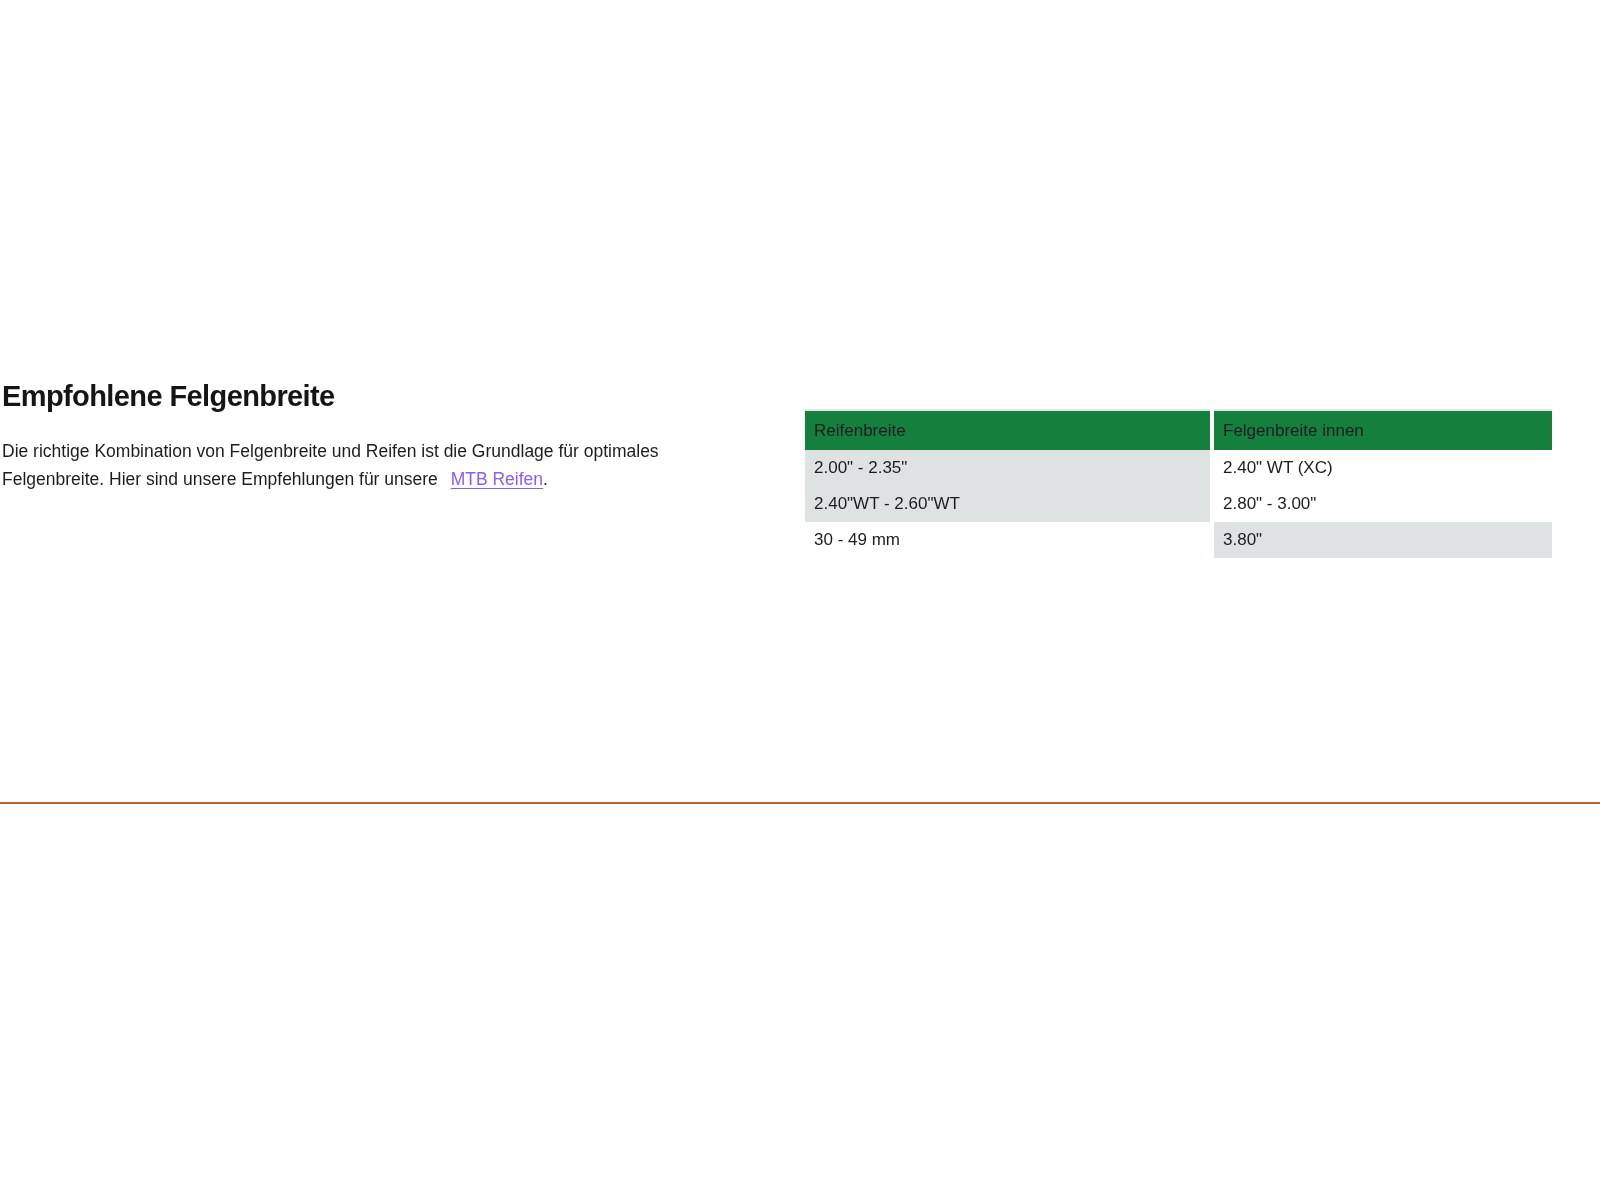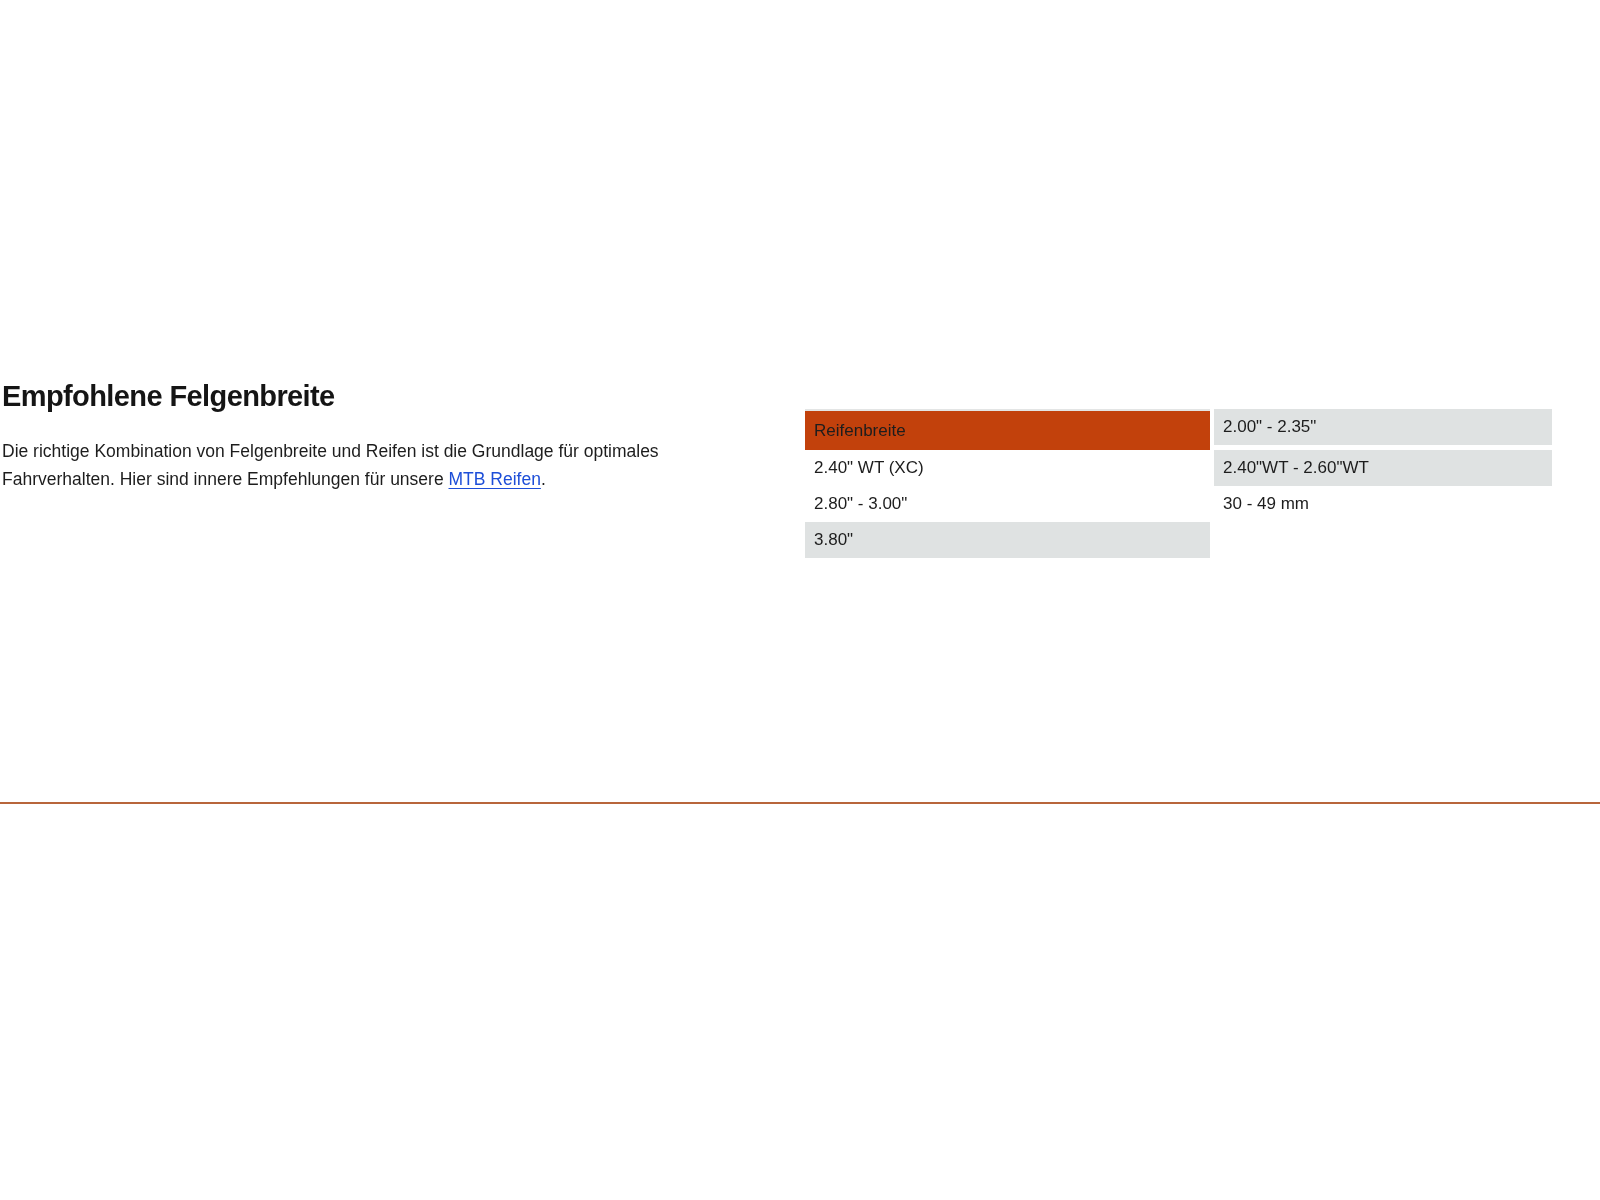--- a/index.html
+++ b/index.html
@@ -28,40 +28,41 @@
     color: #151515;
     margin-bottom: 24px;
   }
   .para {
     font-size: 17.5px;
     line-height: 28px;
     color: #1d1d1d;
     margin-bottom: 14px;
   }
   .para a {
-    color: #1d4ed8;
+    color: #8b5cf6;
     text-underline-offset: 3px;
+    margin-left: 8px;
   }
 
   
   .rim-table {
     position: absolute;
     left: 805px;
     top: 409px;
     display: grid;
     grid-template-columns: 405px 338px;
     column-gap: 4px;
     font-size: 17px;
   }
   .th {
     border-top: 2px solid #e3e5e5;
     height: 41px;
     line-height: 40px;
     padding-left: 9px;
-    background: #c2410c;
+    background: #15803d;
     color: #1d1d1d;
   }
   .td {
     height: 36px;
     line-height: 36px;
     padding-left: 9px;
     white-space: nowrap;
     overflow: hidden;
   }
   .stripe { background: #dfe2e2; }
@@ -77,26 +78,27 @@
   }
 </style>
 </head>
 <body>
 
 <div class="canvas">
 
   <div class="content-left">
     <h1 class="page-title">Empfohlene Felgenbreite</h1>
 
-    <p class="para"><span>Die richtige Kombination von Felgenbreite und Reifen ist die Grundlage für optimales Fahrverhalten. Hier sind innere Empfehlungen für unsere </span><a href="#">MTB Reifen</a><span>.</span></p>
+    <p class="para"><span>Die richtige Kombination von Felgenbreite und Reifen ist die Grundlage für optimales Felgenbreite. Hier sind unsere Empfehlungen für unsere </span><a href="#">MTB Reifen</a><span>.</span></p>
 
   </div>
 
   <div class="rim-table">
     <div class="th">Reifenbreite</div>
+    <div class="th">Felgenbreite innen</div>
 
     <div class="td stripe">2.00" - 2.35"</div>
 
     <div class="td">2.40" WT (XC)</div>
 
     <div class="td stripe">2.40"WT - 2.60"WT</div>
 
     <div class="td">2.80" - 3.00"</div>
     <div class="td">30 - 49 mm</div>
 

